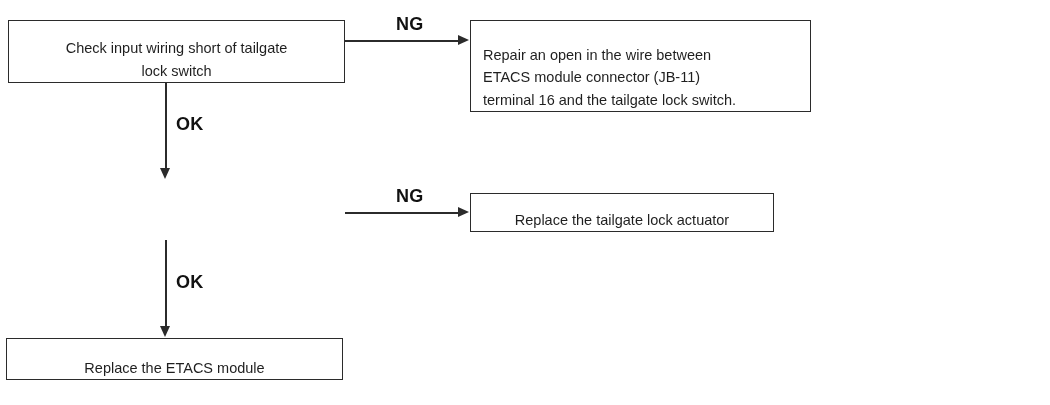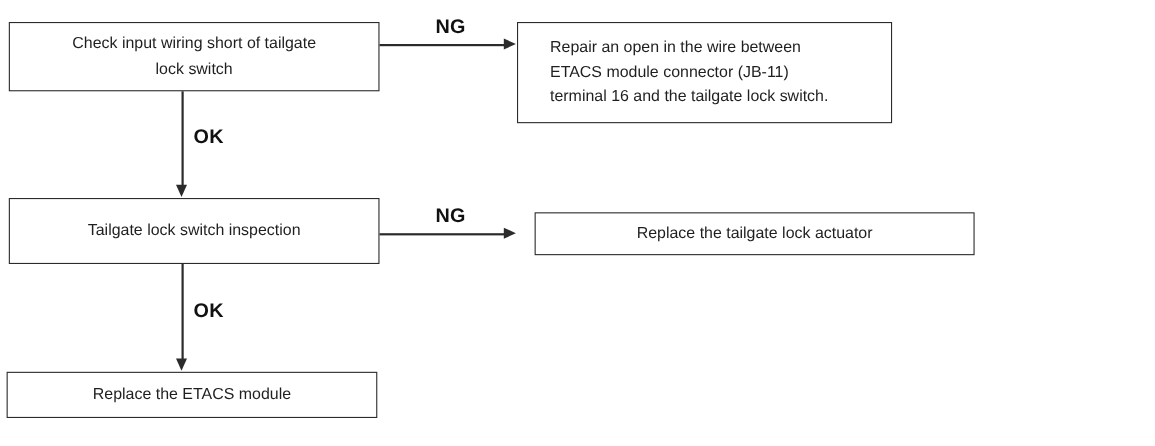--- a/index.html
+++ b/index.html
@@ -17,45 +17,44 @@
     height: 405px;
     background: #ffffff;
     overflow: hidden;
   }
   .node {
     position: absolute;
     box-sizing: border-box;
     border: 1.5px solid #2b2b2b;
     background: #ffffff;
     display: flex;
-    align-items: center;
+    align-items: flex-end;
     justify-content: center;
     text-align: center;
   }
   .node .node-text {
     font-size: 14.5px;
     line-height: 1.55;
     color: #1f1f1f;
     padding: 0 10px;
     white-space: pre-line;
   }
   .node.align-left {
     justify-content: flex-start;
     text-align: left;
-    padding-left: 17px;
   }
   .node.align-left .node-text {
     padding: 0 8px 0 12px;
   }
 
   
   #node-check-wiring   { left: 8px;   top: 20px;  width: 337px; height: 63px; }
   #node-repair-open    { left: 470px; top: 20px;  width: 341px; height: 92px; }
   #node-switch-inspect { left: 8px;   top: 180px; width: 337px; height: 60px; }
-  #node-replace-act    { left: 470px; top: 193px; width: 400px; height: 39px; margin-left: 16px; }
+  #node-replace-act    { left: 470px; top: 193px; width: 304px; height: 39px; }
   #node-replace-etacs  { left: 6px;   top: 338px; width: 337px; height: 42px; }
 
   
   .conn-line {
     position: absolute;
     background: #2b2b2b;
   }
   .conn-h { height: 1.5px; }
   .conn-v { width: 1.5px; }
 
@@ -113,23 +112,20 @@
     <span class="node-text">Check input wiring short of tailgate
 lock switch</span>
   </div>
 
   <div class="node align-left" id="node-repair-open">
     <span class="node-text">Repair an open in the wire between
 ETACS module connector (JB-11)
 terminal 16 and the tailgate lock switch.</span>
   </div>
 
-  <div class="node" id="node-switch-inspect">
-    <span class="node-text">Tailgate lock switch inspection</span>
-  </div>
 
   <div class="node" id="node-replace-act">
     <span class="node-text">Replace the tailgate lock actuator</span>
   </div>
 
   <div class="node" id="node-replace-etacs">
     <span class="node-text">Replace the ETACS module</span>
   </div>
 
   <div class="conn-line conn-h" id="edge1-line"></div>

